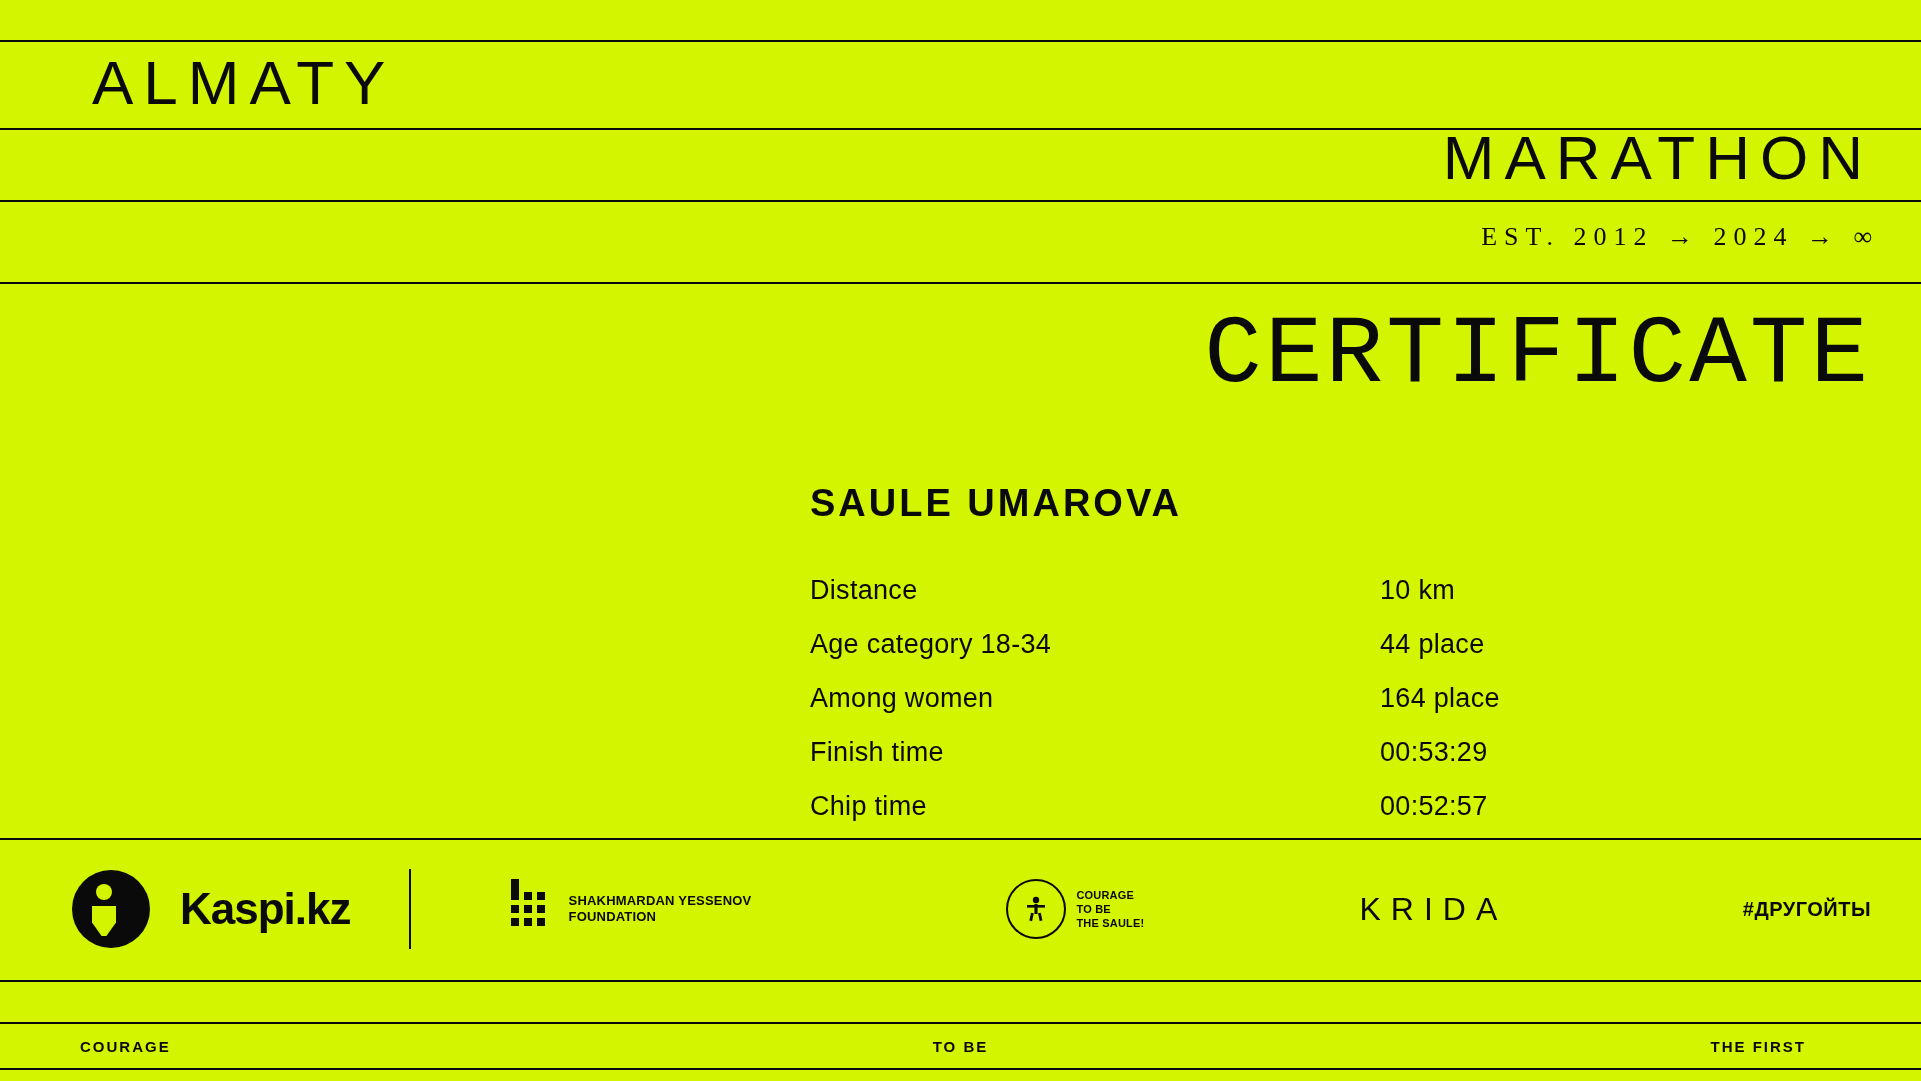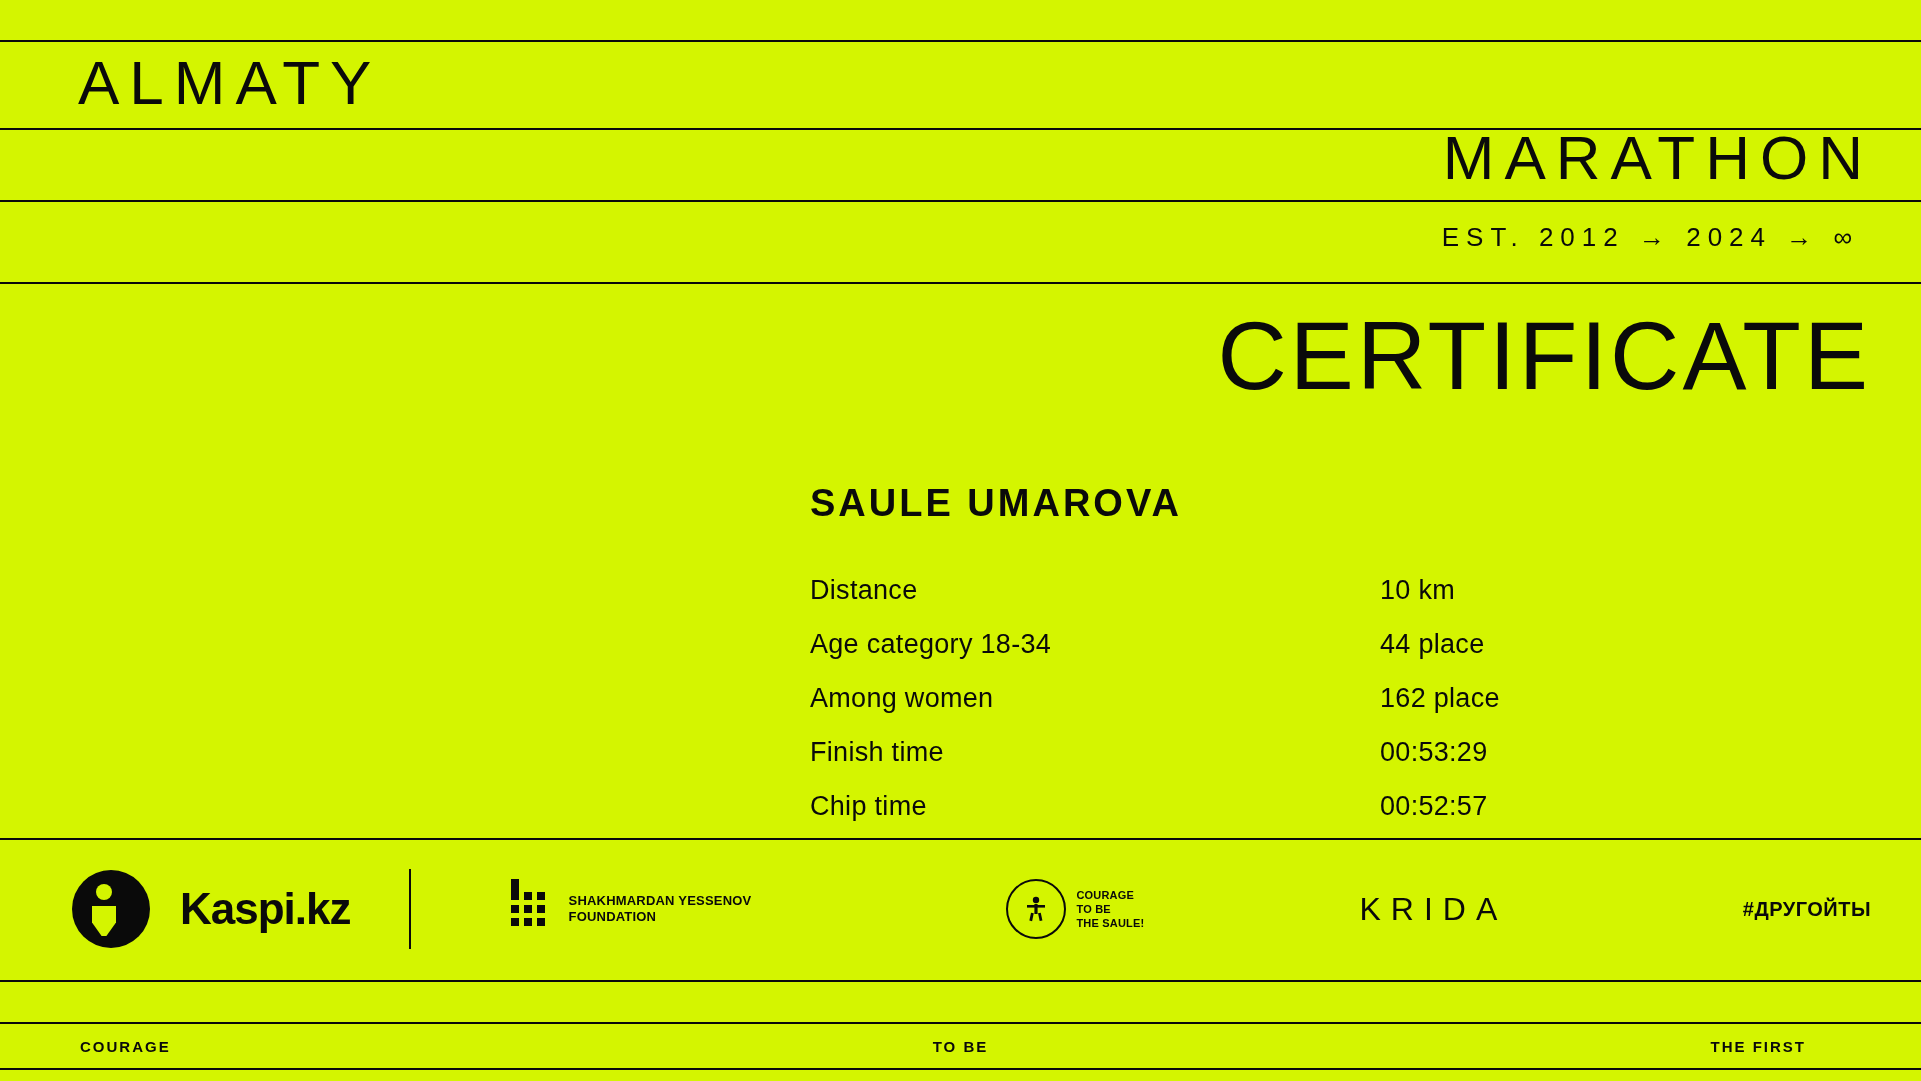--- a/index.html
+++ b/index.html
@@ -37,50 +37,53 @@
   .rule.r8 { top: 1068px; }
 
   
   .wordmark {
     position: absolute;
     font-family: "Liberation Sans", sans-serif;
     font-weight: 400;
     letter-spacing: 6px;
     line-height: 1;
     white-space: nowrap;
+    margin-left: 14px;
   }
   .wm-almaty {
     left: 78px;
     top: 52px;
     font-size: 62px;
     letter-spacing: 10px;
   }
   .wm-marathon {
     right: 48px;
     top: 127px;
     font-size: 62px;
     letter-spacing: 10px;
   }
   .wm-est {
-    right: 62px;
+    right: 42px;
     top: 224px;
     font-size: 26px;
     letter-spacing: 7px;
+    font-family: Liberation Serif, serif;
   }
 
   
   .cert-title {
     position: absolute;
     right: 50px;
     top: 308px;
     font-size: 96px;
     letter-spacing: 3px;
     line-height: 1;
     font-weight: 400;
     white-space: nowrap;
+    font-family: Liberation Mono, monospace;
   }
 
   
   .athlete {
     position: absolute;
     left: 810px;
     top: 482px;
     font-size: 38px;
     font-weight: 700;
     letter-spacing: 3px;
@@ -280,21 +283,21 @@
     <div class="res-row">
       <div class="res-label">Distance</div>
       <div class="res-value">10 km</div>
     </div>
     <div class="res-row">
       <div class="res-label">Age category 18-34</div>
       <div class="res-value">44 place</div>
     </div>
     <div class="res-row">
       <div class="res-label">Among women</div>
-      <div class="res-value">162 place</div>
+      <div class="res-value">164 place</div>
     </div>
     <div class="res-row">
       <div class="res-label">Finish time</div>
       <div class="res-value">00:53:29</div>
     </div>
     <div class="res-row">
       <div class="res-label">Chip time</div>
       <div class="res-value">00:52:57</div>
     </div>
   </div>

